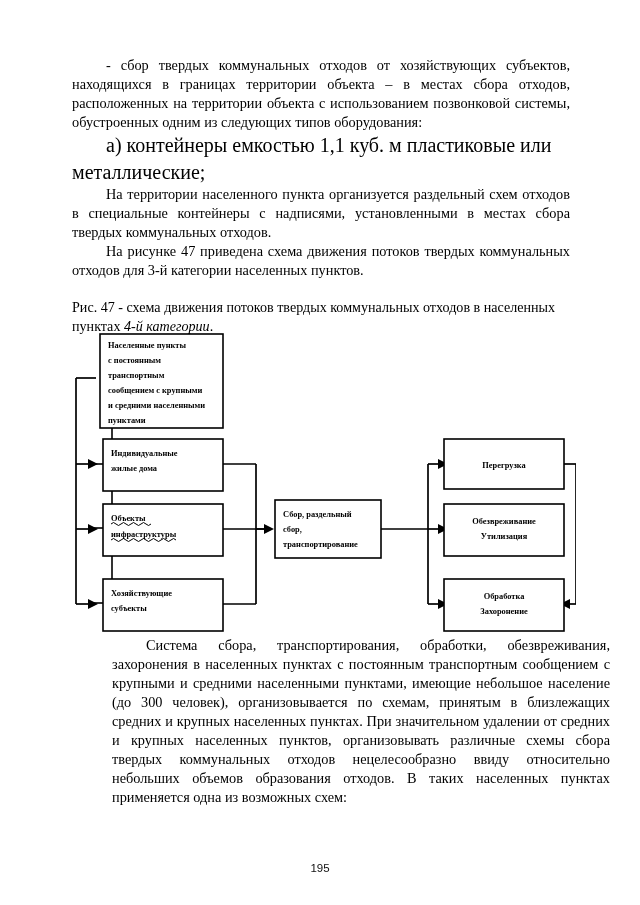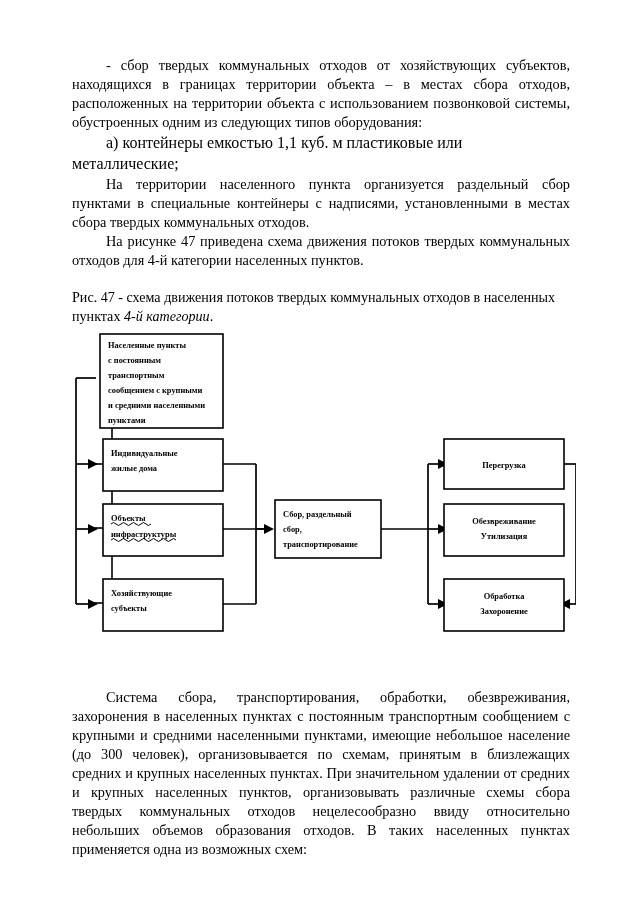--- a/index.html
+++ b/index.html
@@ -30,21 +30,21 @@
   p.body-text {
     margin: 0;
     font-size: 14.3px;
     line-height: 1.33;
     text-align: justify;
     text-indent: 34px;
     hyphens: none;
   }
   p.list-item {
     margin: 0;
-    font-size: 16px;
+    font-size: 20px;
     line-height: 1.33;
     text-align: left;
     text-indent: 34px;
   }
   p.caption {
     margin: 0;
     font-size: 14.1px;
     line-height: 1.35;
     text-align: left;
     text-indent: 0;
@@ -81,22 +81,22 @@
   }
 </style>
 </head>
 <body>
 
 <div class="page">
 
   <div class="content">
     <p class="body-text">- сбор твердых коммунальных отходов от хозяйствующих субъектов, находящихся в границах территории объекта – в местах сбора отходов, расположенных на территории объекта с использованием позвонковой системы, обустроенных одним из следующих типов оборудования:</p>
     <p class="list-item">а) контейнеры емкостью 1,1 куб. м пластиковые или металлические;</p>
-    <p class="body-text">На территории населенного пункта организуется раздельный сбор пунктами в специальные контейнеры с надписями, установленными в местах сбора твердых коммунальных отходов.</p>
-    <p class="body-text">На рисунке 47 приведена схема движения потоков твердых коммунальных отходов для 4-й категории населенных пунктов.</p>
+    <p class="body-text">На территории населенного пункта организуется раздельный схем отходов в специальные контейнеры с надписями, установленными в местах сбора твердых коммунальных отходов.</p>
+    <p class="body-text">На рисунке 47 приведена схема движения потоков твердых коммунальных отходов для 3-й категории населенных пунктов.</p>
 
     <div class="gap-md"></div>
 
     <p class="caption"><span>Рис. 47 - схема движения потоков твердых коммунальных отходов в населенных пунктах </span><span class="it">4-й категории</span><span>.</span></p>
   </div>
 
   <div class="diagram-wrap">
     <svg width="520" height="308" viewBox="0 0 520 308" xmlns="http://www.w3.org/2000/svg">
 
       <g stroke="#000" stroke-width="1.6" fill="none">
@@ -208,17 +208,18 @@
 
       <g>
         <rect x="388" y="251" width="120" height="52" fill="#ffffff" stroke="#000000" stroke-width="1.6"></rect>
         <text class="nodelabel center-al" x="448" y="271">Обработка</text>
         <text class="nodelabel center-al" x="448" y="286">Захоронение</text>
       </g>
 
     </svg>
   </div>
 
-  <div class="content" style="top:688px;">
+  <div class="content" style="top:636px;margin-left:40px;">
     <p class="body-text">Система сбора, транспортирования, обработки, обезвреживания, захоронения в населенных пунктах с постоянным транспортным сообщением с крупными и средними населенными пунктами, имеющие небольшое население (до 300 человек), организовывается по схемам, принятым в близлежащих средних и крупных населенных пунктах. При значительном удалении от средних и крупных населенных пунктов, организовывать различные схемы сбора твердых коммунальных отходов нецелесообразно ввиду относительно небольших объемов образования отходов. В таких населенных пунктах применяется одна из возможных схем:</p>
   </div>
 
+  <div class="pagenum">195</div>
 </div>
 
 </body></html>

